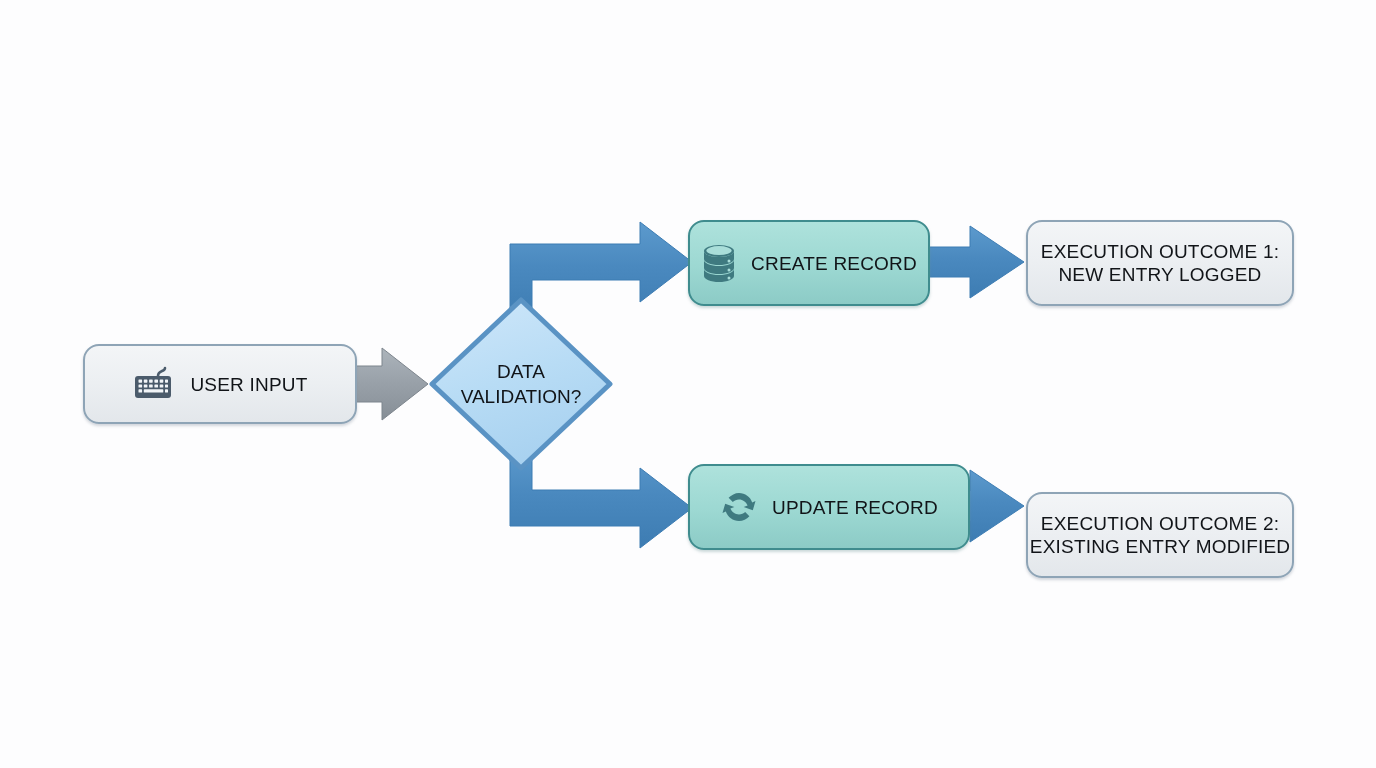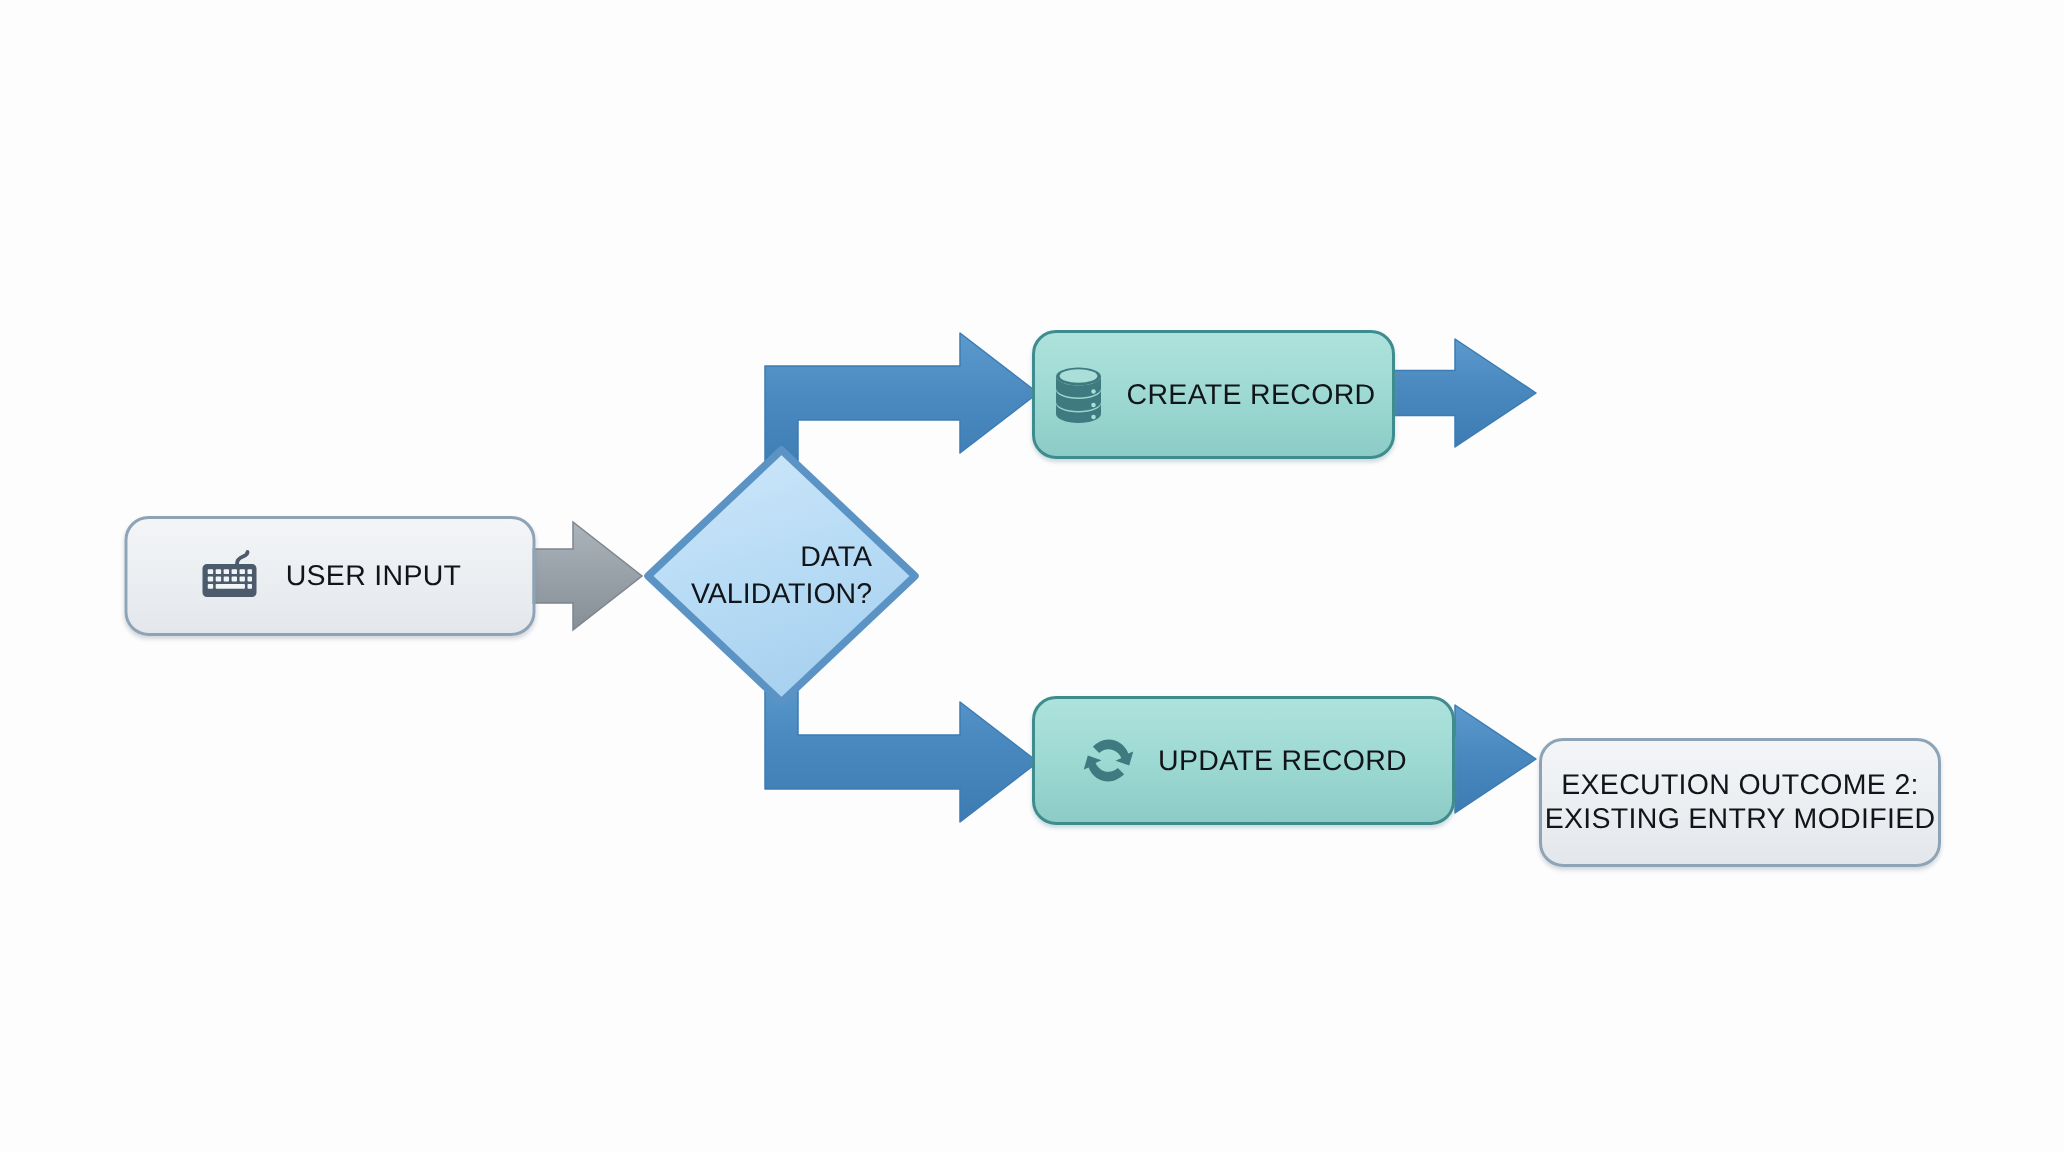--- a/index.html
+++ b/index.html
@@ -73,21 +73,21 @@
   }
   .diamond-text {
     position: absolute;
     left: 0;
     top: 0;
     width: 100%;
     height: 100%;
     display: flex;
     align-items: center;
     justify-content: center;
-    text-align: right;
+    text-align: center;
     font-size: 19px;
     line-height: 25px;
     color: #111418;
     white-space: pre-line;
     pointer-events: none;
   }
 
   
   .conn {
     position: absolute;
@@ -212,19 +212,23 @@
           <g fill="#3f7a80">
             <path d="M19,5 C25.1,5 30.3,8.9 32.2,14.4 L35.5,13 L32.8,22.3 L23.7,19.1 L27.6,17.4 C26.1,13.9 22.8,11.5 19,11.5 C16.6,11.5 14.4,12.4 12.8,14 L8.6,9.8 C11.3,7.1 15,5 19,5 Z"></path>
             <path d="M19,33 C12.9,33 7.7,29.1 5.8,23.6 L2.5,25 L5.2,15.7 L14.3,18.9 L10.4,20.6 C11.9,24.1 15.2,26.5 19,26.5 C21.4,26.5 23.6,25.6 25.2,24 L29.4,28.2 C26.7,30.9 23,33 19,33 Z"></path>
           </g>
         </svg>
       </span>
       <span class="node-label">UPDATE RECORD</span>
     </div>
   </div>
 
+  <div class="node node-grey" style="left:1026px; top:220px; width:268px; height:86px;">
+    <span class="node-label">EXECUTION OUTCOME 1:
+NEW ENTRY LOGGED</span>
+  </div>
 
   <div class="node node-grey" style="left:1026px; top:464px; width:268px; height:86px;margin-top:28px;">
     <span class="node-label">EXECUTION OUTCOME 2:
 EXISTING ENTRY MODIFIED</span>
   </div>
 
 </div>
 
 </body></html>

